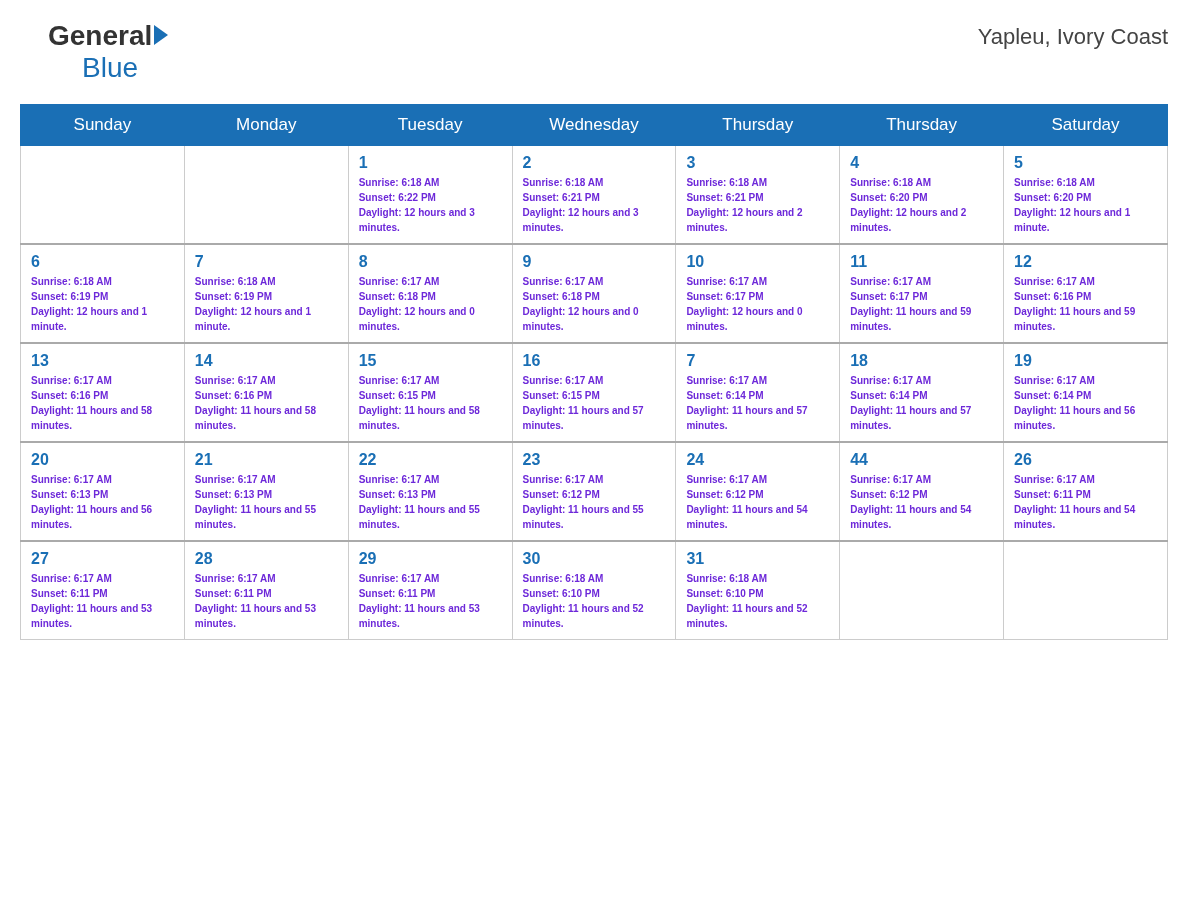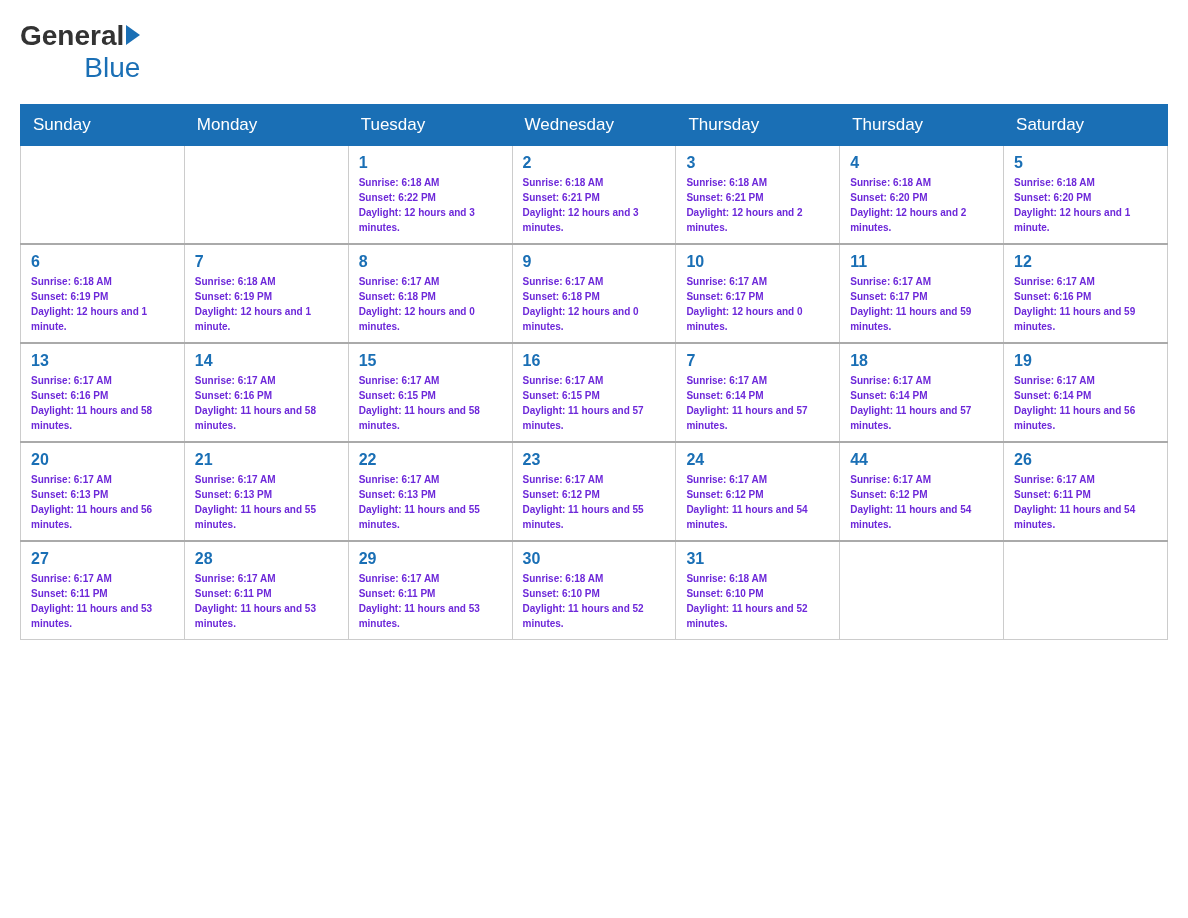--- a/index.html
+++ b/index.html
@@ -14,21 +14,22 @@
     .header-area {
       display: flex;
       justify-content: space-between;
       align-items: flex-start;
       margin-bottom: 20px;
     }
 
     .logo-area {
       display: flex;
       flex-direction: column;
-      align-items: flex-end;
+      align-items: center;
+      margin-left: 28px;
     }
 
     .logo-text {
       display: flex;
       align-items: center;
       font-size: 28px;
       font-weight: bold;
     }
 
     .logo-general {
@@ -74,21 +75,21 @@
 
     .calendar-table {
       width: 100%;
       border-collapse: collapse;
       border: 1px solid #aaa;
     }
 
     .calendar-table th {
       background-color: #1a6fb5;
       color: #fff;
-      text-align: left;
+      text-align: center;
       padding: 10px 12px;
       font-size: 17px;
       font-weight: normal;
       border: 1px solid #1a6fb5;
     }
 
     .calendar-table td {
       vertical-align: top;
       padding: 8px 10px;
       border: 1px solid #ccc;
@@ -130,20 +131,21 @@
       <span class="logo-general">General</span>
       <div class="logo-blue-area">
         <div class="logo-arrow"></div>
       </div>
     </div>
     <div style="display:flex; align-items:center; margin-left: 4px;">
       <span class="logo-blue-text">Blue</span>
     </div>
   </div>
   <div class="title-area">
+    <div class="location-title">Yapleu, Ivory Coast</div>
   </div>
 </div>
 
 <table class="calendar-table">
   <thead>
     <tr>
 
     <th>Sunday</th>
         <th>Monday</th>
         <th>Tuesday</th>

